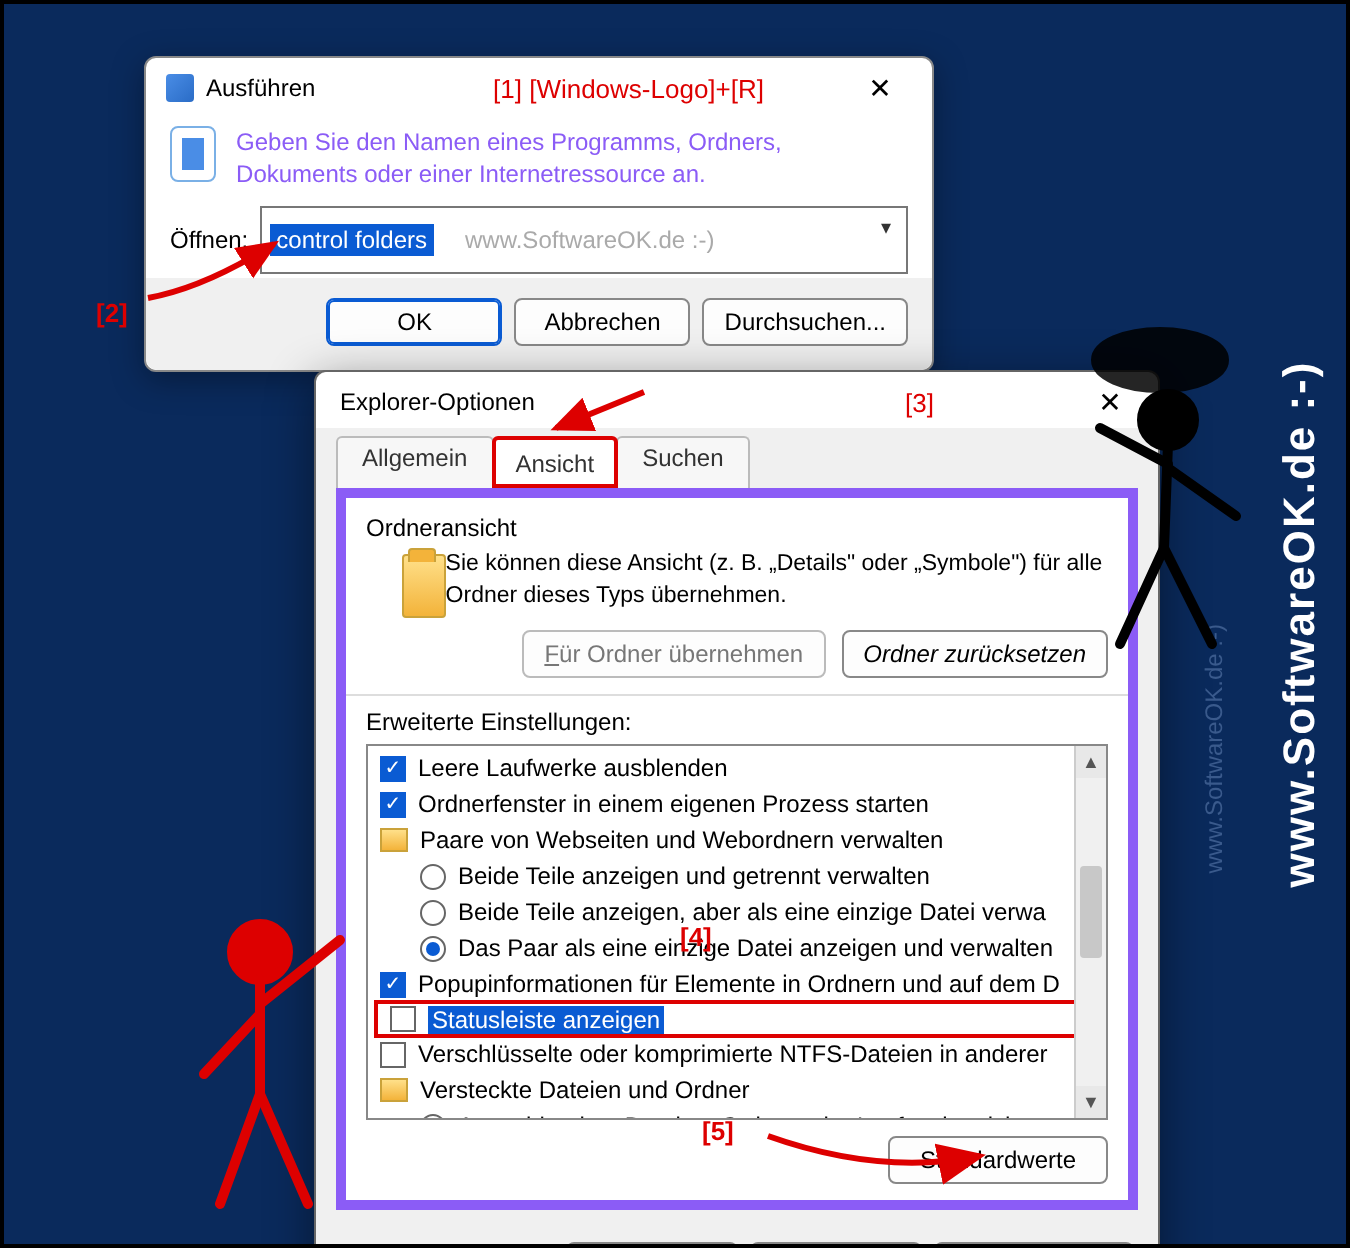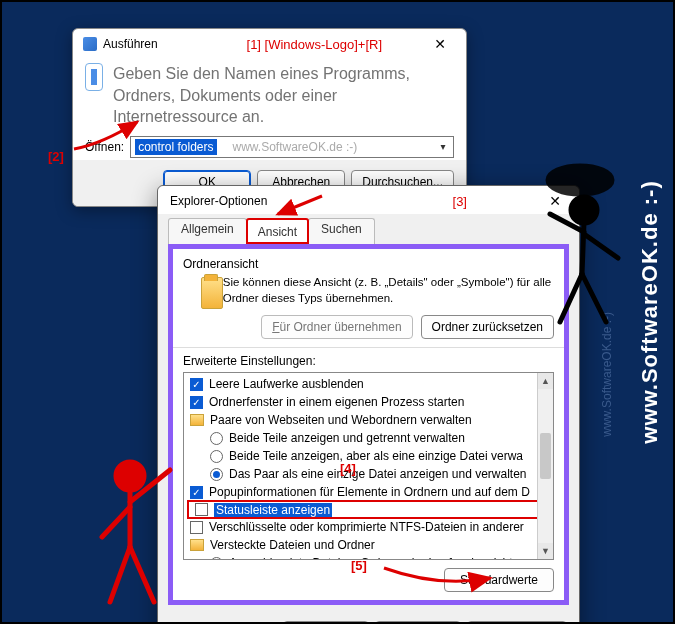--- a/index.html
+++ b/index.html
@@ -77,33 +77,33 @@
     background: #fff;
     border: 1px solid #7ab0e6;
     border-radius: 4px;
     position: relative;
   }
   .run-icon::after{
     content:"";
     position:absolute; inset:5px;
     background:#4a8de6;
   }
-  .run-desc { font-size: 16px; line-height: 1.35; color:#737373; }
+  .run-desc { font-size: 12px; line-height: 1.35; color:#8b5cf6; }
   .open-row {
     display: flex; align-items: center;
     padding: 4px 12px 2px 12px;
     gap: 6px;
   }
   .open-label { font-size:12px; }
   .open-field {
     flex:1;
     border:1px solid #777;
     height:22px;
     display:flex; align-items:center;
-    padding:4px 4px;
+    padding:16px 4px;
     position:relative;
     font-size:12px;
   }
   .open-text {
     background:#0a5bd3;
     color:#fff;
     padding:1px 3px;
   }
   .open-wm { color:#aaa; margin-left:16px; }
   .open-caret {
@@ -318,21 +318,21 @@
     <div class="tab">Suchen</div>
   </div>
   <div class="tab-panel">
     <div class="group-label">Ordneransicht</div>
     <div class="folder-view">
       <div class="folder-icon"></div>
       <div class="fv-text">Sie können diese Ansicht (z. B. „Details" oder „Symbole") für alle Ordner dieses Typs übernehmen.</div>
     </div>
     <div class="fv-btns">
       <button class="btn" style="min-width:130px;color:#777;border-color:#bbb;"><u>F</u>ür Ordner übernehmen</button>
-      <button class="btn" style="min-width:130px;">Ordner zurücksetzen</button>
+      <button class="btn" style="min-width:130px;font-style:italic;">Ordner zurücksetzen</button>
     </div>
     <div class="sep"></div>
     <div class="adv-label">Erweiterte Einstellungen:</div>
     <div class="tree">
       <div class="row">
           <span class="chk checked">✓</span>
           <span>Leere Laufwerke ausblenden</span>
         </div>
       <div class="row">
           <span class="chk checked">✓</span>

